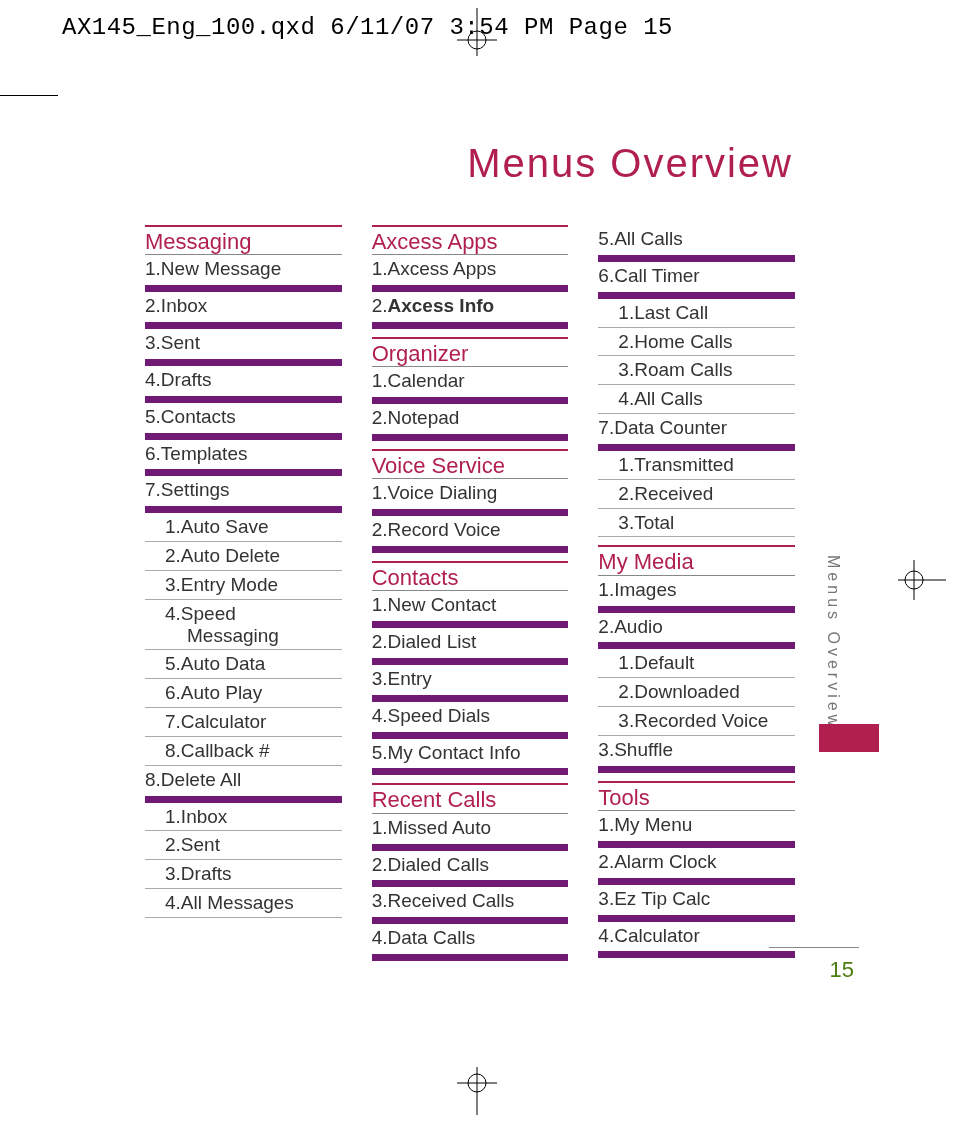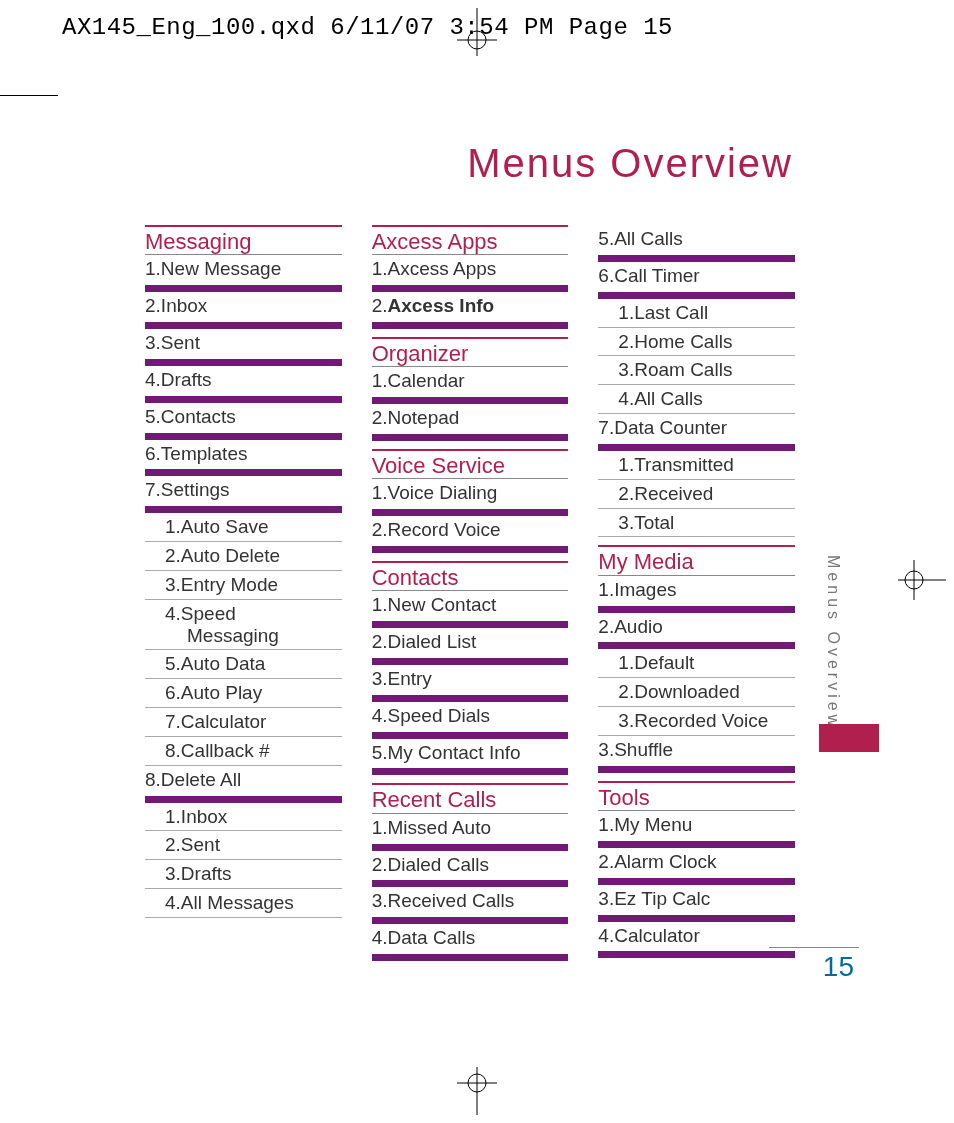--- a/index.html
+++ b/index.html
@@ -80,22 +80,22 @@
     right: 75px;
     top: 724px;
     width: 60px;
     height: 28px;
     background: #b01f4e;
   }
   .page-number {
     position: absolute;
     right: 100px;
     bottom: 140px;
-    font-size: 28px;
-    color: #0369a1;
+    font-size: 22px;
+    color: #4d7c0f;
   }
   .page-number-rule {
     position: absolute;
     right: 95px;
     bottom: 175px;
     width: 90px;
     border-top: 1px solid #888;
   }
   .reg-top {
     position: absolute;

